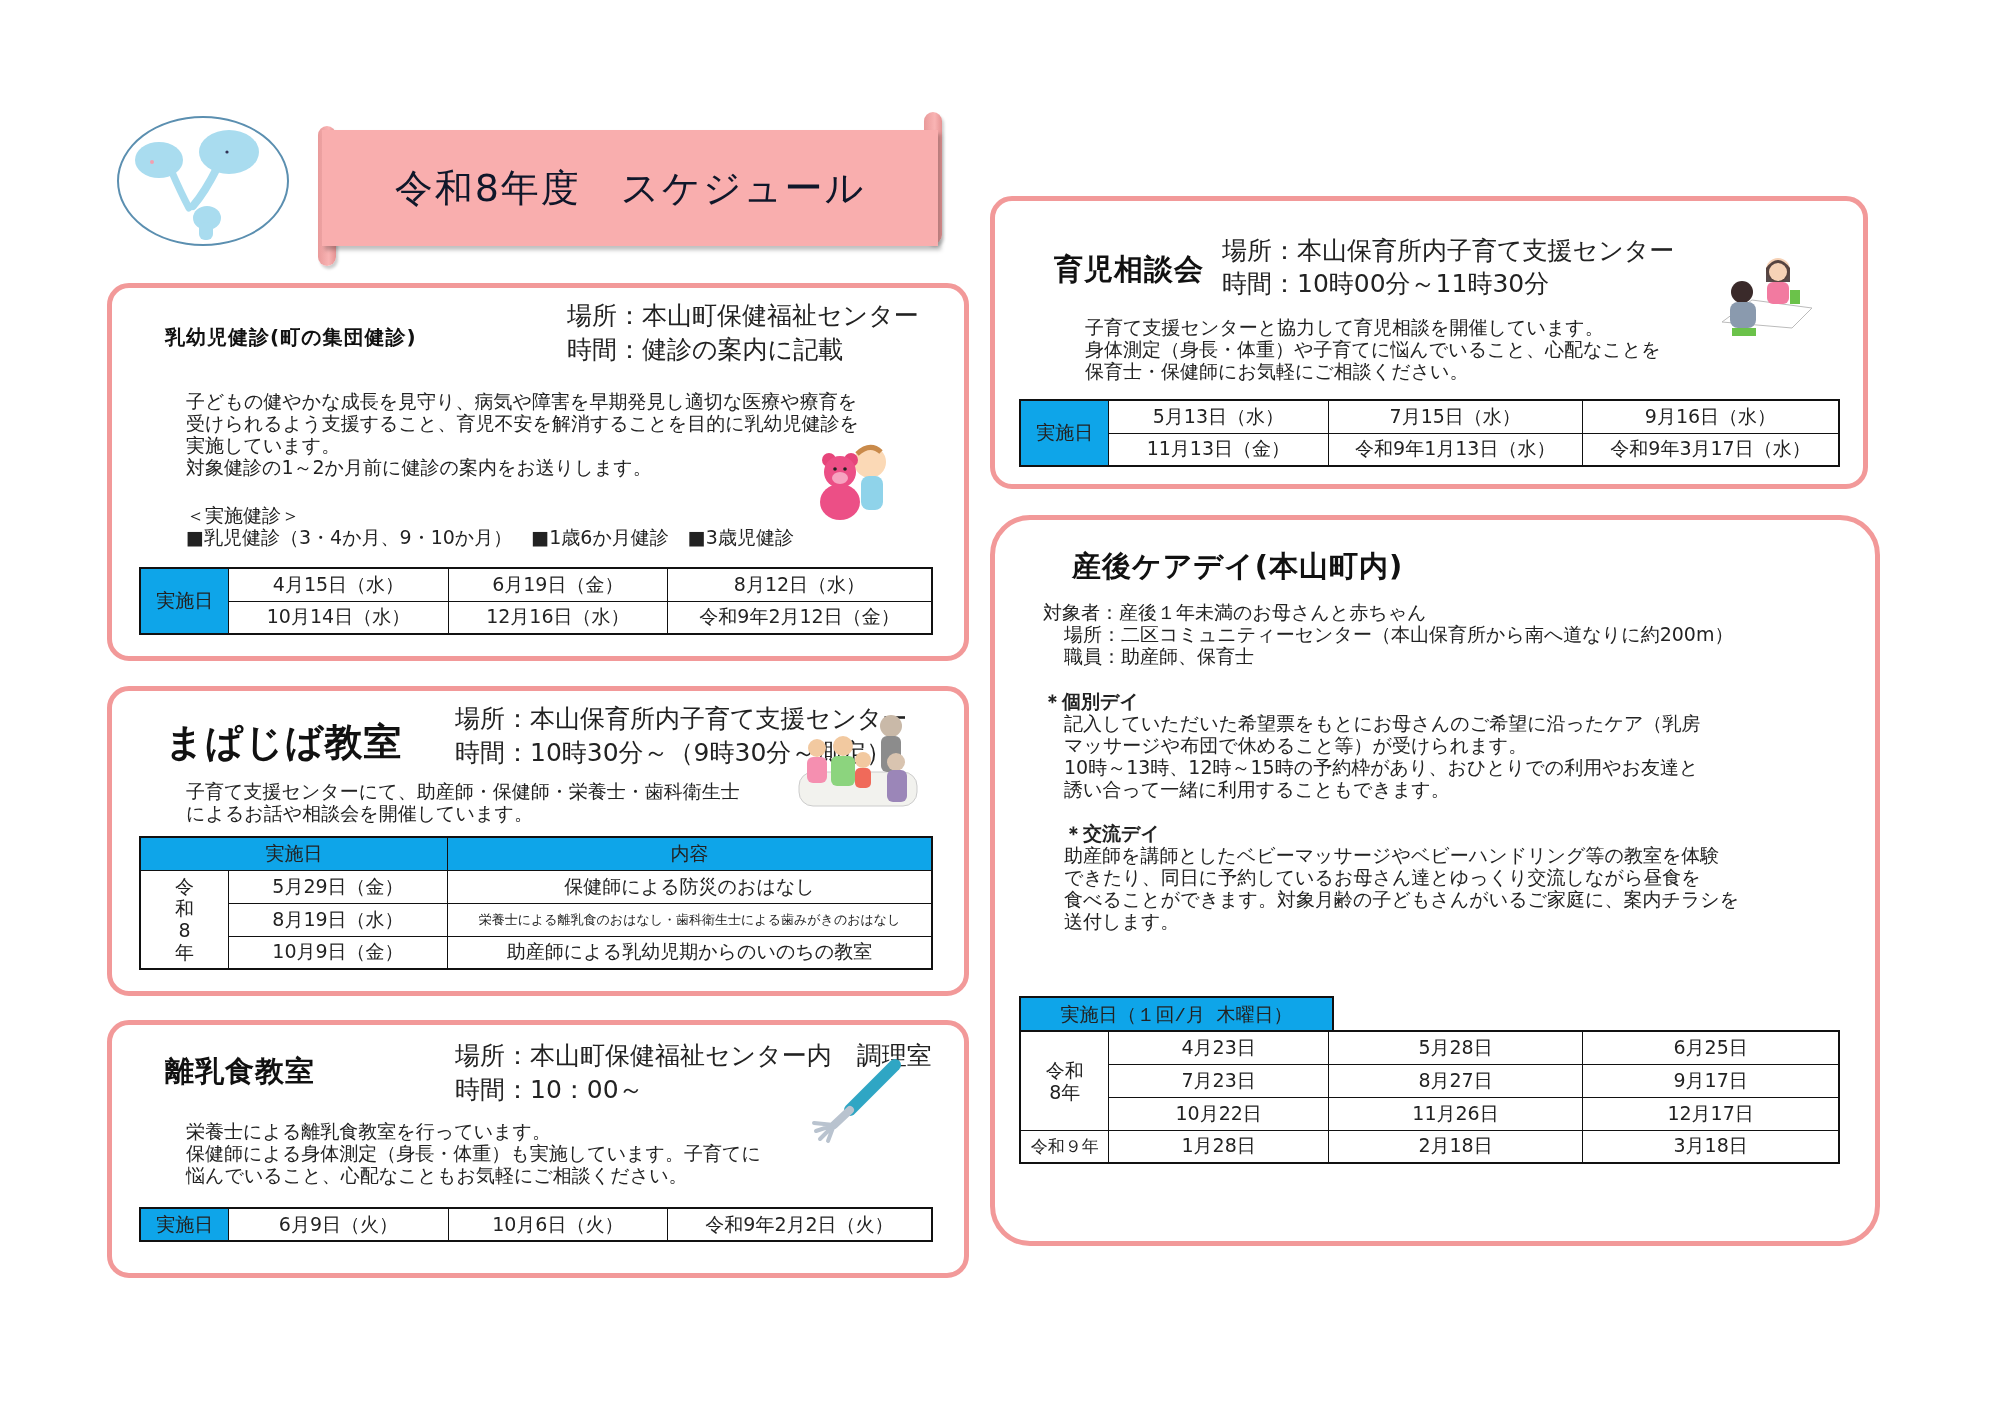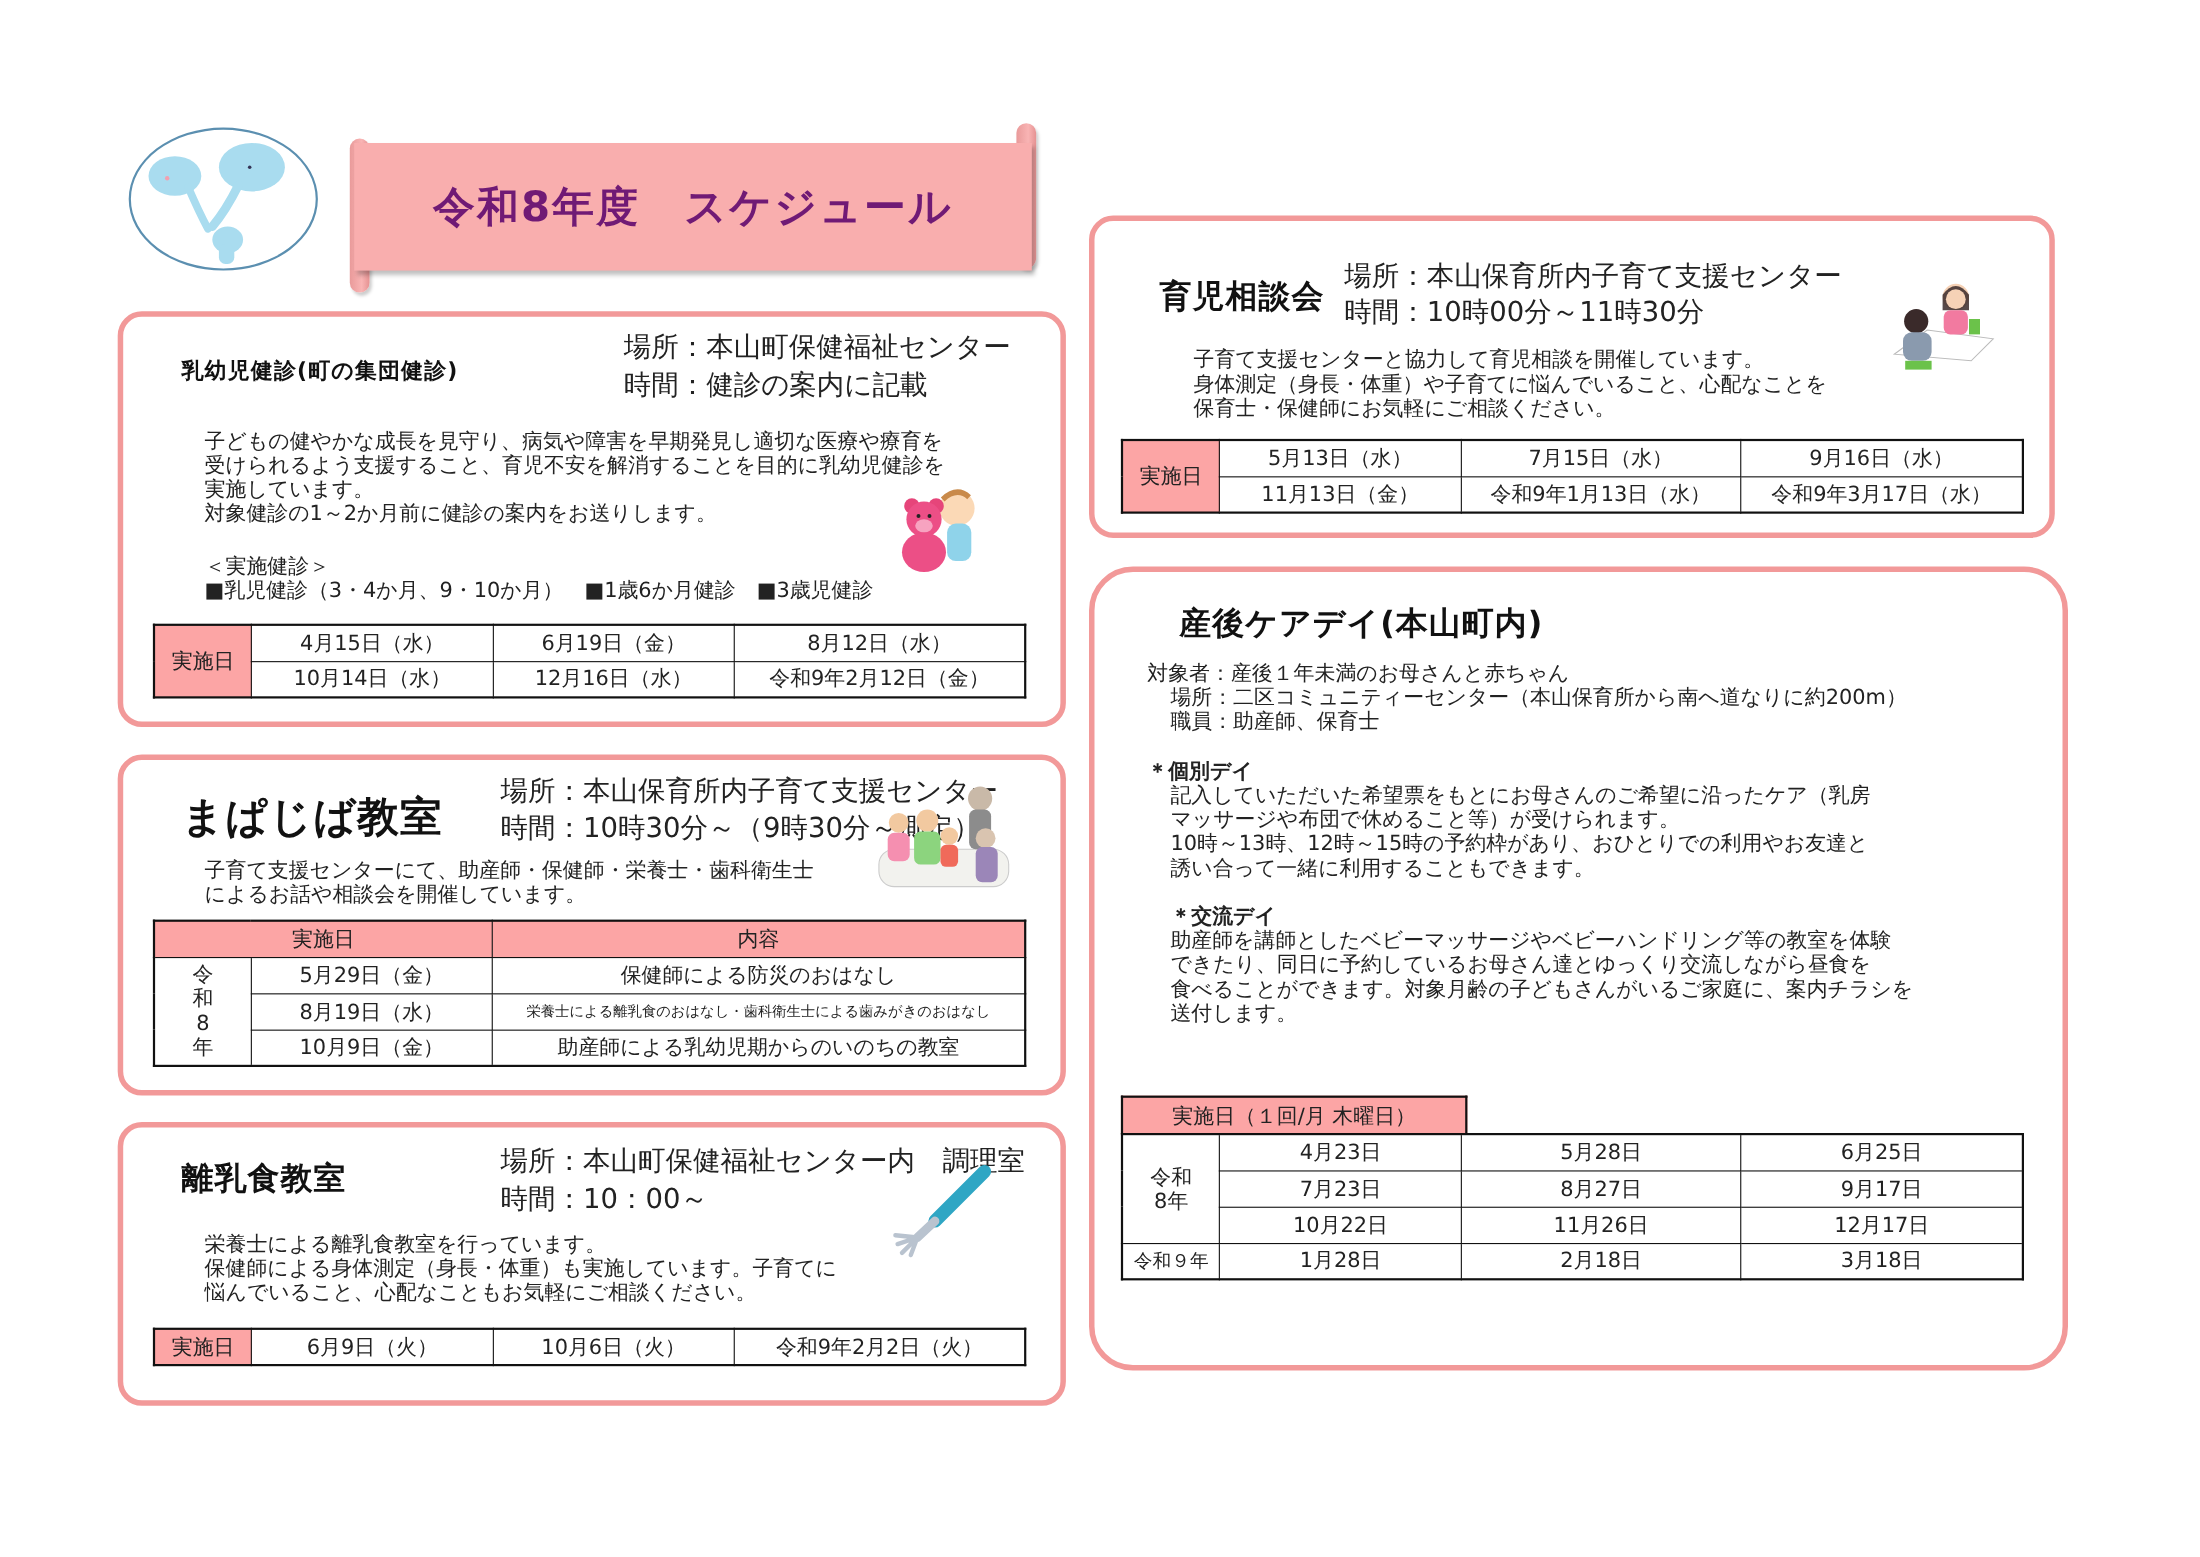--- a/index.html
+++ b/index.html
@@ -26,21 +26,21 @@
     border-radius: 9px;
     box-shadow: 2px 3px 3px rgba(0,0,0,0.2);
   }
   .banner-roll-right {
     left: 924px; top: 112px; width: 18px; height: 132px;
     background: linear-gradient(90deg, #e99a9a, #f9b4b4 60%, #e59292);
     border-radius: 9px;
     box-shadow: 2px 3px 3px rgba(0,0,0,0.2);
   }
   .banner-title {
-    font-size: 38px; font-weight: 700; letter-spacing: 2px; color: #701a75;
+    font-size: 38px; font-weight: 400; letter-spacing: 2px; color: #0f172a;
     font-family: "DejaVu Sans", sans-serif;
   }
 
   
   .box {
     position: absolute;
     border: 5px solid #f29999;
     border-radius: 22px;
     background: #fff;
   }
@@ -53,21 +53,21 @@
 
   table.sched {
     position: absolute; border-collapse: collapse;
     font-size: 19px; color: #222;
     border: 2.5px solid #111;
   }
   table.sched td, table.sched th {
     border: 1.5px solid #111; text-align: center; font-weight: normal;
     height: 33px; padding: 0 4px; white-space: nowrap;
   }
-  .gray { background: #fca5a5; }
+  .gray { background: #0ea5e9; font-family: Liberation Mono, monospace; }
 
   .illust { position: absolute; }
 </style>
 </head>
 <body>
 
 <div class="abs logo-circle">
   <svg width="168" height="126" viewBox="0 0 168 126">
     <ellipse cx="40" cy="42" rx="24" ry="18" fill="#a9dcef"></ellipse>
     <path d="M52 52 Q62 75 70 90" stroke="#a9dcef" stroke-width="7" fill="none" stroke-linecap="round"></path>

